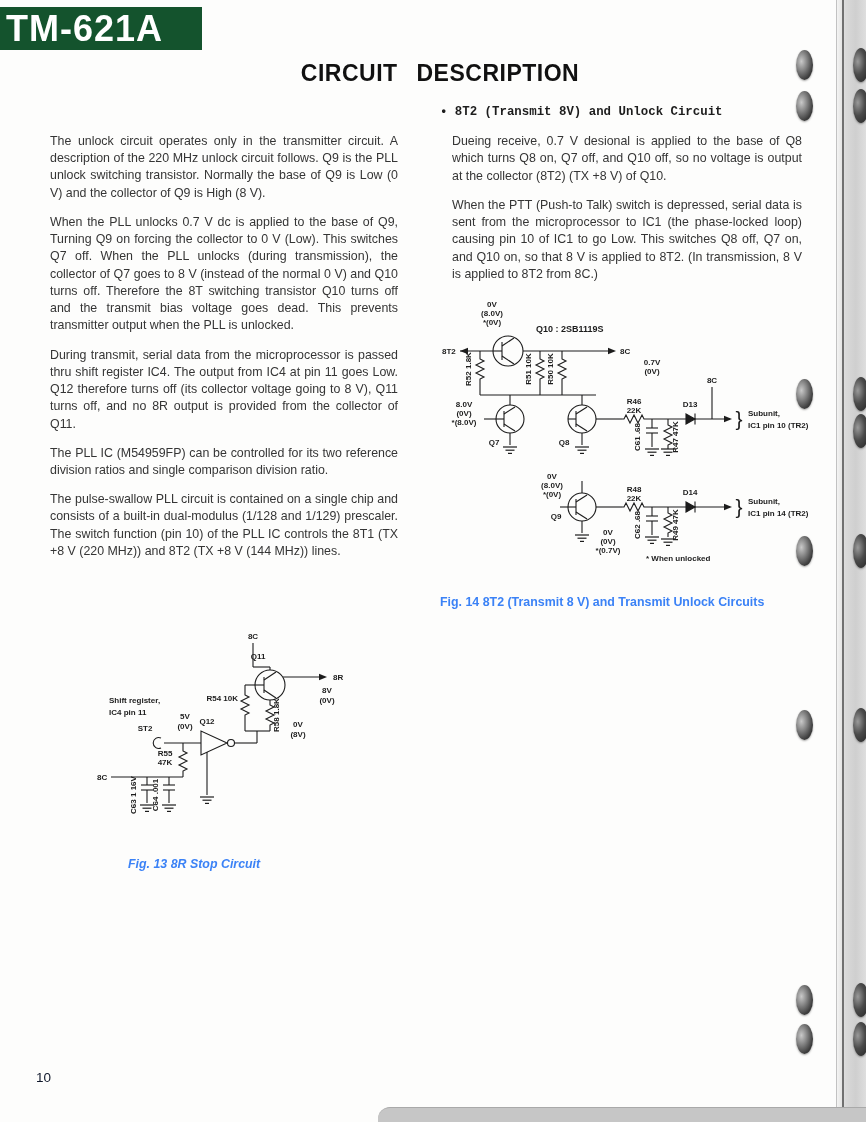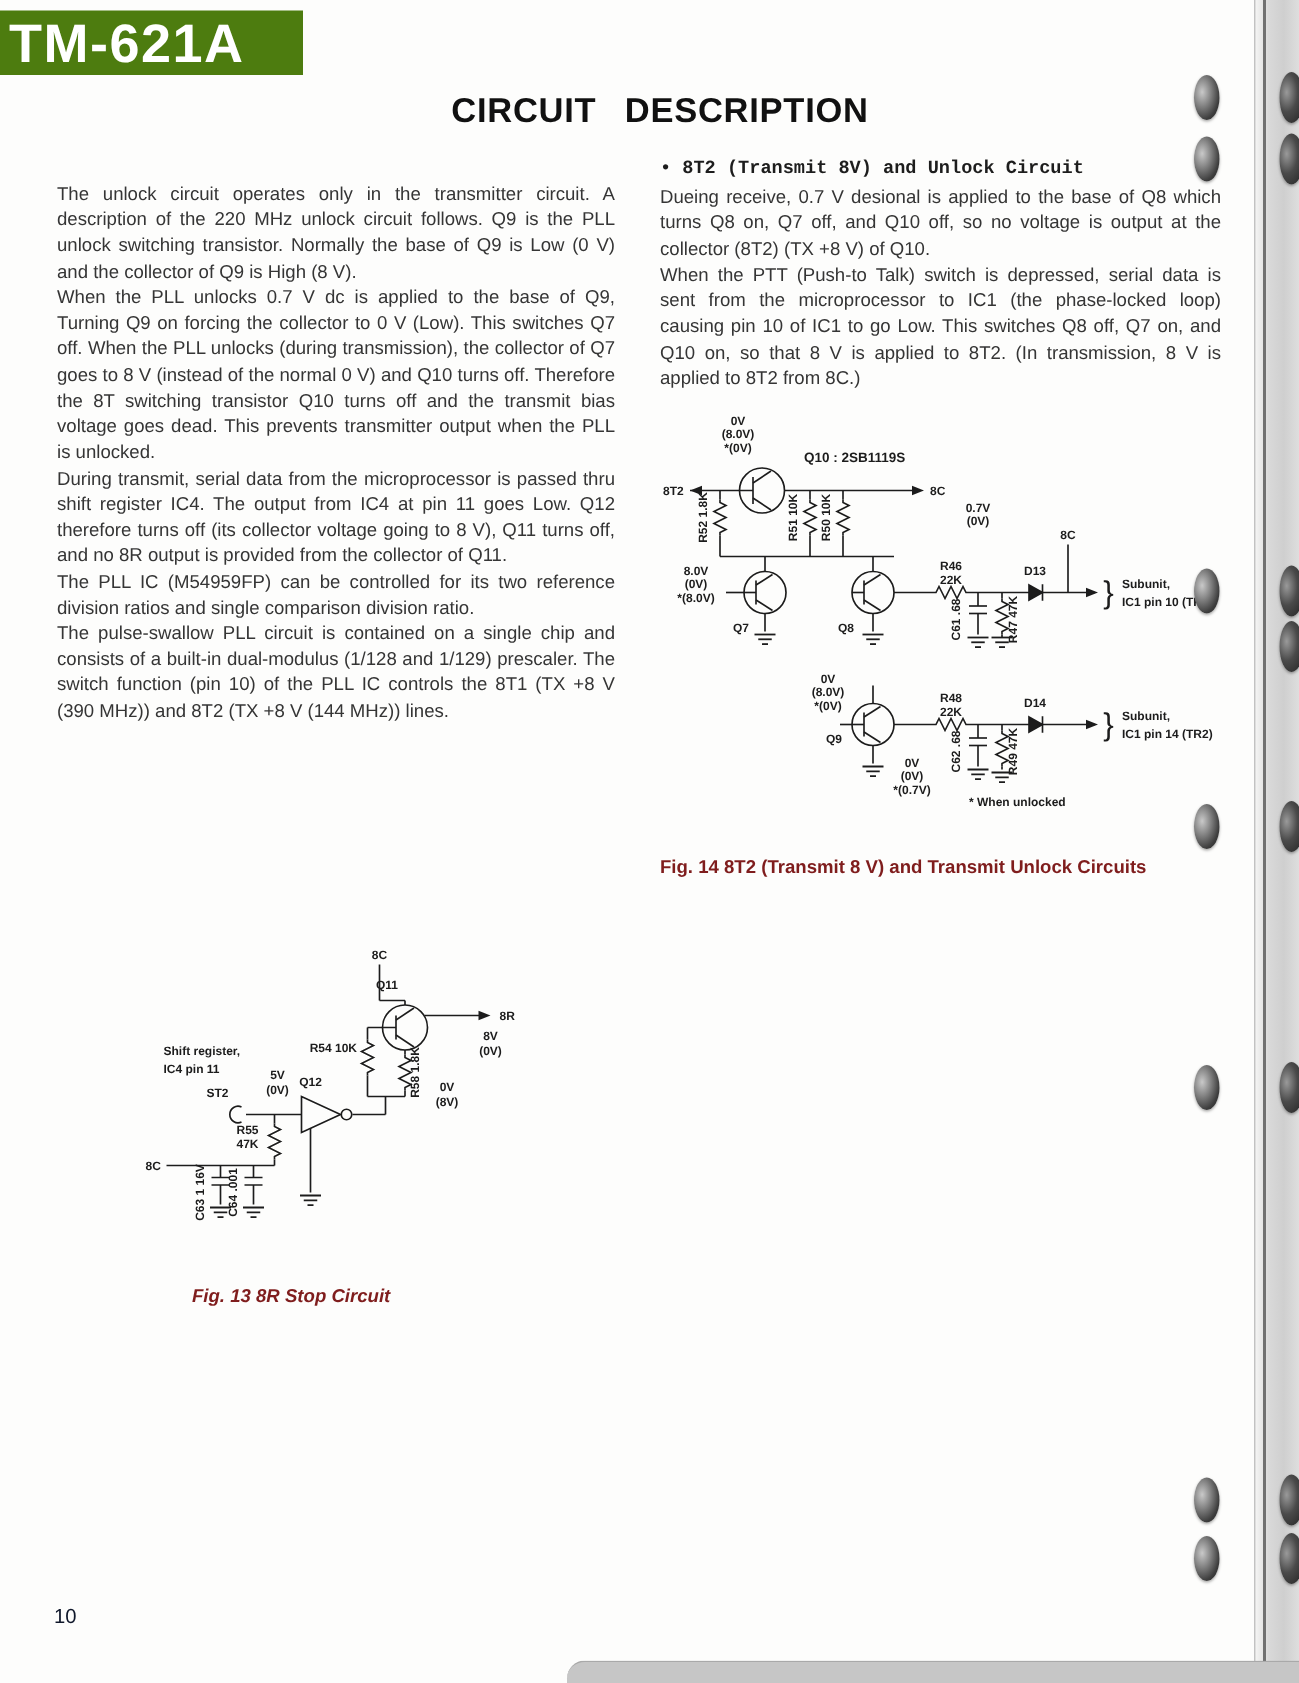--- a/index.html
+++ b/index.html
@@ -1,34 +1,34 @@
 <!DOCTYPE html>
 <html><head>
 <meta charset="utf-8">
 <style>
   * { margin:0; padding:0; box-sizing:border-box; }
   html,body { width:866px; height:1122px; }
   body { font-family:"Liberation Sans",sans-serif; background:#ffffff; position:relative; overflow:hidden; }
   .page { position:absolute; inset:0; background:#fdfdfc; overflow:hidden; }
 
-  .badge { position:absolute; left:0; top:7px; height:43px; min-width:202px; background:#4d7c0f;
+  .badge { position:absolute; left:0; top:7px; height:43px; min-width:202px; background:#14532d;
            color:#fff; font-size:36px; font-weight:bold; letter-spacing:1px; line-height:43px;
            padding:0 18px 0 6px; }
   .title { position:absolute; top:60px; left:0; width:836px; text-align:center;
            font-size:23px; font-weight:bold; letter-spacing:0.5px; word-spacing:12px; color:#111;padding-left:44px; }
 
   .col { position:absolute; font-size:12.4px; line-height:1.39; color:#353535; text-align:justify; }
   .col-left  { left:38px;  top:121px; width:372px; }
   .col-right { left:440px; top:104px; width:374px; }
-  p.body { margin:0; }
+  p.body { margin:12px; }
   .sec { font-size:12.4px; font-weight:bold; color:#1d1d1d; margin:13px 0 2px; text-align:left;font-family:Liberation Mono, monospace; }
   .col-right .sec { margin-top:0; }
 
   .fig14-wrap { margin-top:10px; }
-  .fig-caption { font-weight:bold; font-size:12.4px; color:#7f1d1d; text-align:left; }
+  .fig-caption { font-weight:bold; font-size:12.4px; color:#3b82f6; text-align:left; }
   .fig14-caption { margin-top:16px; }
   .fig13-wrap { position:absolute; left:95px; top:627px; }
   .fig13-caption { position:absolute; left:128px; top:857px;font-style:italic; }
   .page-number { position:absolute; left:36px; top:1070px; font-size:13.5px; color:#0f172a; }
 
   svg text { font-family:"Liberation Sans",sans-serif; font-size:8px; font-weight:bold; fill:#1c1c1c; }
   svg text.big { font-size:9px; }
   svg text.brace { font-size:21px; font-weight:normal; }
 
   .spine { position:absolute; top:0; left:836px; width:30px; height:1122px;
@@ -49,21 +49,21 @@
 <div class="page">
 
   <div class="badge">TM-621A</div>
   <h1 class="title">CIRCUIT DESCRIPTION</h1>
 
   <div class="col col-left">
     <p class="body">The unlock circuit operates only in the transmitter circuit. A description of the 220 MHz unlock circuit follows. Q9 is the PLL unlock switching transistor. Normally the base of Q9 is Low (0 V) and the collector of Q9 is High (8 V).</p>
     <p class="body">When the PLL unlocks 0.7 V dc is applied to the base of Q9, Turning Q9 on forcing the collector to 0 V (Low). This switches Q7 off. When the PLL unlocks (during transmission), the collector of Q7 goes to 8 V (instead of the normal 0 V) and Q10 turns off. Therefore the 8T switching transistor Q10 turns off and the transmit bias voltage goes dead. This prevents transmitter output when the PLL is unlocked.</p>
     <p class="body">During transmit, serial data from the microprocessor is passed thru shift register IC4. The output from IC4 at pin 11 goes Low. Q12 therefore turns off (its collector voltage going to 8 V), Q11 turns off, and no 8R output is provided from the collector of Q11.</p>
     <p class="body">The PLL IC (M54959FP) can be controlled for its two reference division ratios and single comparison division ratio.</p>
-    <p class="body">The pulse-swallow PLL circuit is contained on a single chip and consists of a built-in dual-modulus (1/128 and 1/129) prescaler. The switch function (pin 10) of the PLL IC controls the 8T1 (TX +8 V (390 MHz)) and 8T2 (TX +8 V (144 MHz)) lines.</p>
+    <p class="body">The pulse-swallow PLL circuit is contained on a single chip and consists of a built-in dual-modulus (1/128 and 1/129) prescaler. The switch function (pin 10) of the PLL IC controls the 8T1 (TX +8 V (220 MHz)) and 8T2 (TX +8 V (144 MHz)) lines.</p>
   </div>
 
   <div class="col col-right">
     <h3 class="sec">• 8T2 (Transmit 8V) and Unlock Circuit</h3>
     <p class="body">Dueing receive, 0.7 V desional is applied to the base of Q8 which turns Q8 on, Q7 off, and Q10 off, so no voltage is output at the collector (8T2) (TX +8 V) of Q10.</p>
     <p class="body">When the PTT (Push-to Talk) switch is depressed, serial data is sent from the microprocessor to IC1 (the phase-locked loop) causing pin 10 of IC1 to go Low. This switches Q8 off, Q7 on, and Q10 on, so that 8 V is applied to 8T2. (In transmission, 8 V is applied to 8T2 from 8C.)</p>
 
     <div class="fig14-wrap">
       <svg width="372" height="278" viewBox="0 0 372 278">
         <defs>

